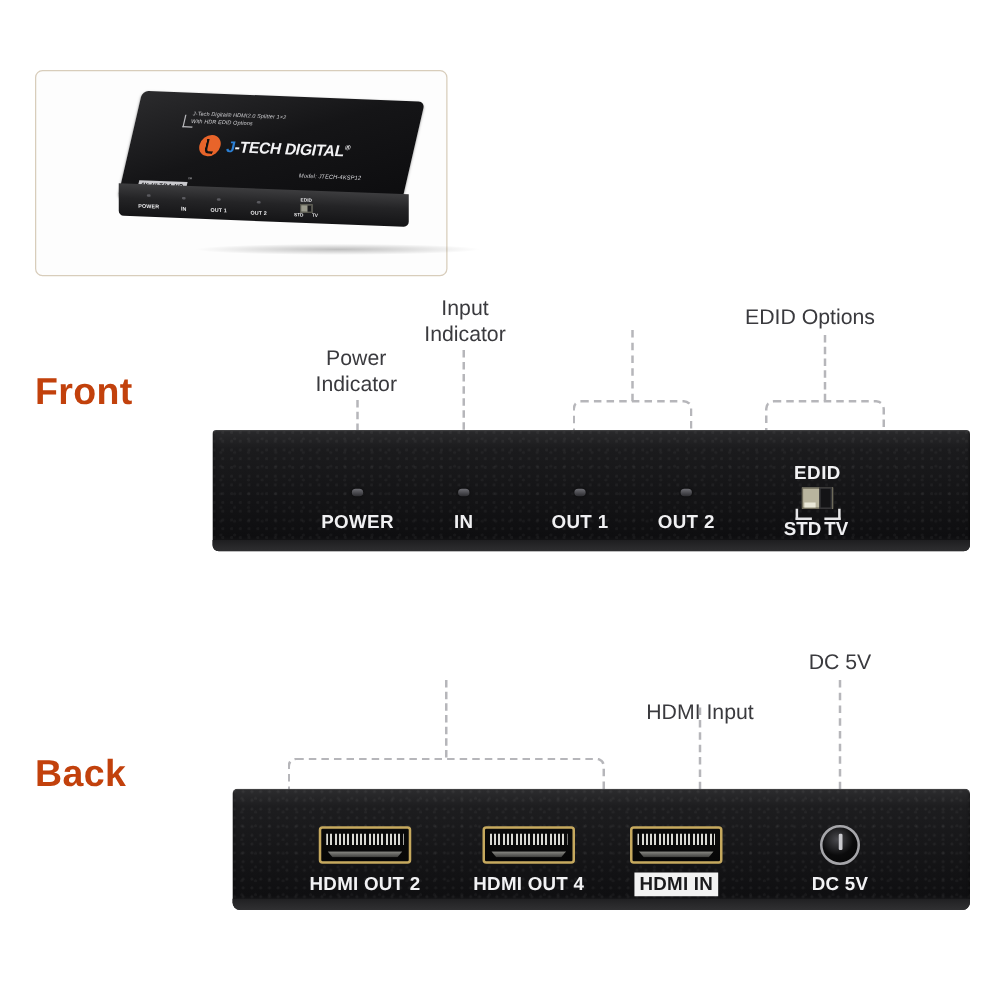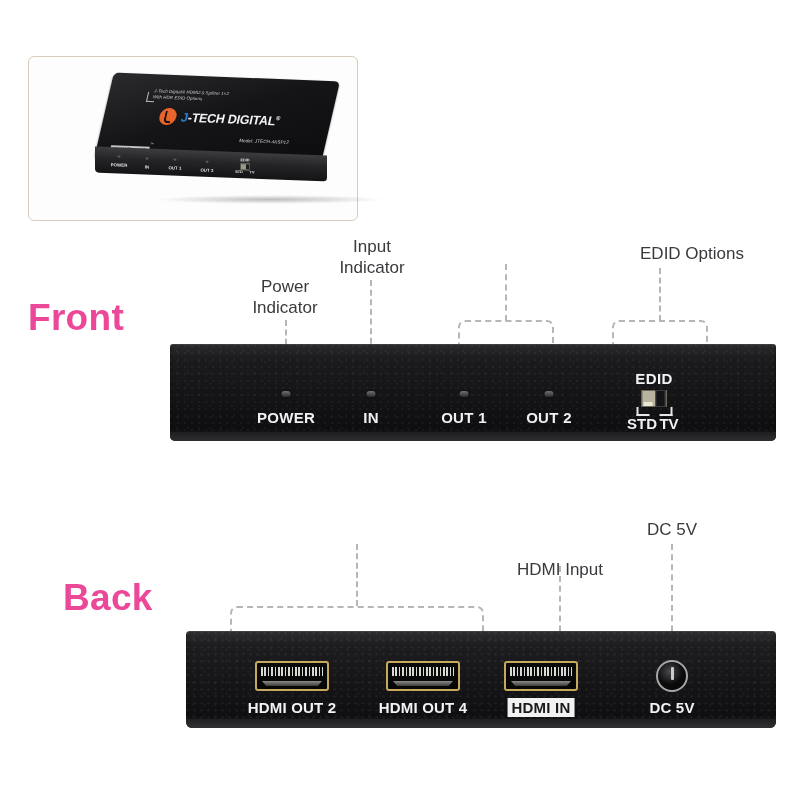--- a/index.html
+++ b/index.html
@@ -115,25 +115,25 @@
     position:absolute;left:536px;top:47px;width:264px;height:57px;
     background:#e3792c;border-radius:10px 0 0 10px;
     display:flex;align-items:center;justify-content:center;
   }
   .badge span{
     color:#ffffff;font-size:29px;font-weight:bold;letter-spacing:.2px;
   }
 
   
   .sect-title{
-    position:absolute;color:#ec4899;font-size:37px;font-weight:bold;
+    position:absolute;color:#c2410c;font-size:30px;font-weight:bold;
     letter-spacing:.3px;
   }
   #front-title{left:28px;top:297px;}
-  #back-title{left:28px;top:577px;margin-left:35px;}
+  #back-title{left:28px;top:603px;}
 
   
   .callout{
     position:absolute;color:#3a3a3e;font-size:17px;line-height:21px;
     text-align:center;transform:translateX(-50%);white-space:nowrap;
   }
 
   
   .lead{
     position:absolute;width:0;
@@ -310,21 +310,21 @@
   <div class="sect-title" id="front-title">Front</div>
 
   <div class="callout" style="left:285px;top:276px">
     <div>Power</div>
     <div>Indicator</div>
   </div>
   <div class="callout" style="left:372px;top:236px">
     <div>Input</div>
     <div>Indicator</div>
   </div>
-  <div class="callout" style="left:692px;top:243px">
+  <div class="callout" style="left:648px;top:243px">
     <div>EDID Options</div>
   </div>
 
   <div class="lead" style="left:286px;top:320px;height:72px"></div>
   <div class="lead" style="left:371px;top:280px;height:112px"></div>
   <div class="lead" style="left:506px;top:264px;height:57px"></div>
   <div class="brk-top" style="left:458px;top:320px;width:96px;height:72px"></div>
   <div class="lead" style="left:660px;top:268px;height:53px"></div>
   <div class="brk-top" style="left:612px;top:320px;width:96px;height:115px"></div>
 

